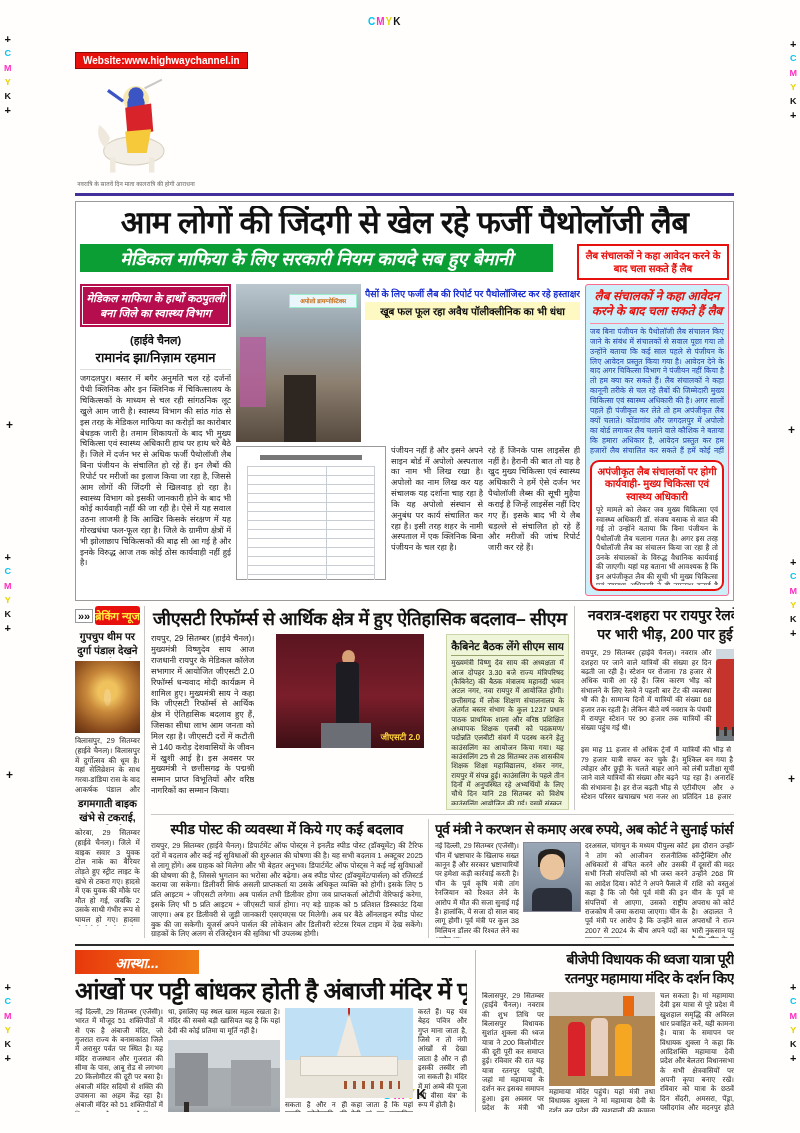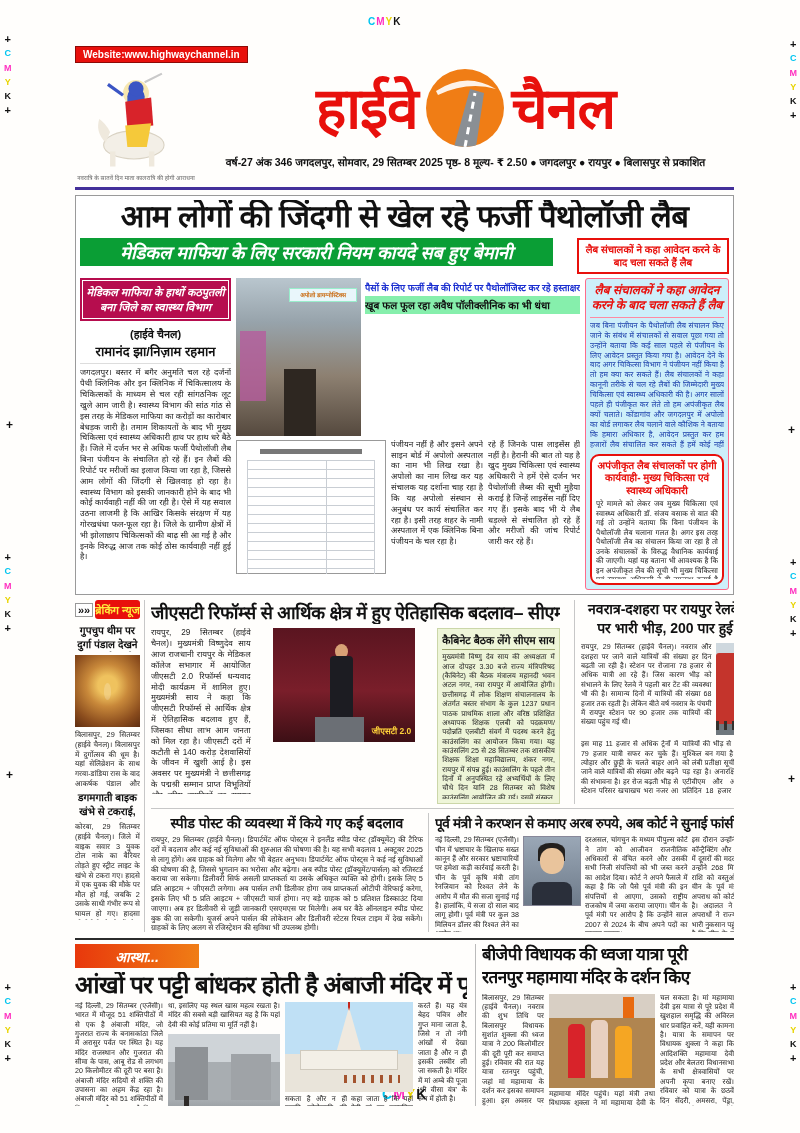--- a/index.html
+++ b/index.html
@@ -1,19 +1,19 @@
 <!DOCTYPE html>
 <html><head>
 <meta charset="utf-8">
 <style>
 *{margin:0;padding:0;box-sizing:border-box}
 html,body{width:800px;height:1133px}
 body{background:#fff;font-family:"Liberation Sans","DejaVu Sans",sans-serif;color:#111;position:relative;overflow:hidden}
 .page{position:absolute;inset:0;background:#fffefc;overflow:hidden}
-.content{position:absolute;left:75px;top:44px;width:659px;height:1062px;overflow:hidden}
+.content{position:absolute;left:75px;top:50px;width:659px;height:1062px;overflow:hidden}
 
 .regstack{position:absolute;display:flex;flex-direction:column;align-items:center;font-weight:700;font-size:9px;line-height:1.6}
 .regstack .p{color:#111;font-size:11px;line-height:1.2}
 .c-c{color:#00c5f0}.c-m{color:#ff30c0}.c-y{color:#e8d400}.c-k{color:#111}
 .loneplus{position:absolute;font-size:12px;font-weight:700;color:#111}
 .cmyk-row{position:absolute;font-weight:800;letter-spacing:1px}
 
 .website{display:inline-block;background:#e8100c;color:#fff;font-size:10px;font-weight:700;padding:2px 7px;border:1px solid #8d0a06}
 .mast-row{display:flex;align-items:flex-start;margin-top:2px}
 .goddess{width:122px;text-align:center}
@@ -47,21 +47,21 @@
 .ph-stack{flex:1;display:flex;flex-direction:column}
 .photo-lab{height:118px;background:#ddd}
 .lab-sign{position:absolute;inset:0 0 42% 0;background:#f6f5f0;border-bottom:2px solid #888;padding:4px}
 .lab-en{font-weight:800;color:#23535c;font-size:11px;letter-spacing:1px}
 .lab-hi{font-weight:700;color:#c4281e;font-size:8px}
 .lab-lines{margin-top:4px;height:26px;background:repeating-linear-gradient(180deg,#b9b9b9 0 1px,transparent 1px 6px)}
 .lab-shutter{position:absolute;inset:58% 10% 0 10%;background:repeating-linear-gradient(180deg,#7a4a33 0 4px,#5d382a 4px 6px)}
 .lab-pillar-l{position:absolute;left:0;top:58%;bottom:0;width:10%;background:#d8b93a}
 .lab-pillar-r{position:absolute;right:0;top:58%;bottom:0;width:10%;background:#3f9c57}
 .cap-blue{color:#1b2fd0;font-weight:800;font-size:9.3px;text-align:center;padding:3px 0 2px;white-space:nowrap;overflow:hidden}
-.cap-yellow{background:#86efac;font-weight:800;font-size:10.3px;text-align:left;padding:2px 0;white-space:nowrap;overflow:hidden}
+.cap-yellow{background:#fef9c3;font-weight:800;font-size:10.3px;text-align:center;padding:2px 0;white-space:nowrap;overflow:hidden}
 .mid-bottom{display:flex;gap:5px;height:134px;overflow:hidden}
 .doc-photo{width:150px;background:#fff;border:1px solid #999;padding:8px 10px}
 .doc-title{height:5px;background:#777;width:80%;margin:0 auto 6px}
 .doc-rows{height:100%;background:repeating-linear-gradient(180deg,#c9ced4 0 1px,transparent 1px 9px);border-left:1px solid #c9ced4;border-right:1px solid #c9ced4;position:relative}
 .doc-split{position:absolute;top:0;bottom:0;left:62%;width:1px;background:#c9ced4}
 .mid-texts{flex:1;display:flex;gap:5px}
 .mid-texts .small{flex:1;height:100%;overflow:hidden}
 .rcol{width:150px;background:#cdeffa;border:1px solid #ff6b8a;padding:4px;border-radius:3px}
 .panel-title{color:#e8100c;font-weight:800;font-style:italic;font-size:12px;text-align:center;line-height:1.3;margin-bottom:3px;border-bottom:1px solid #ff8aa2;padding-bottom:3px}
 .panel-body{color:#1b3faa;font-size:7.5px;line-height:1.32;text-align:justify;height:128px;overflow:hidden}
@@ -75,21 +75,21 @@
 .chev-box{background:#fff;border:1px solid #999;font-weight:900;font-size:11px;padding:0 2px;color:#111}
 .b-label{flex:1;background:#e8100c;color:#ffec3d;font-weight:800;font-size:11px;text-align:center;padding:2px 0;border-radius:3px;white-space:nowrap;overflow:hidden}
 .b-h1{font-size:10.3px;font-weight:800;text-align:center;line-height:1.3;margin:5px 0 3px;height:28px;overflow:hidden}
 .pandal-photo{height:72px;background:radial-gradient(circle at 50% 42%,#efc25e 0 18%,#c8883a 40%,#8a4c1d 75%,#5e2d10 100%);position:relative}
 .pandal-idol{position:absolute;left:44%;top:38%;width:12%;height:24%;background:#fff3;border-radius:50%}
 .b-body{font-size:7.3px;line-height:1.3;text-align:justify;overflow:hidden}
 .b-body1{height:56px;margin-top:3px}
 .b-body2{height:98px;margin-top:2px}
 .mid-right{flex:1;display:flex;flex-direction:column}
 .rowA{display:flex;gap:6px}
-.gst{width:424px;border-right:1px solid #c7c7c7;padding-right:14px}
+.gst{width:424px;border-right:1px solid #c7c7c7;padding-right:5px}
 .gst-h{font-size:18px;font-weight:800;text-align:center;white-space:nowrap;overflow:hidden;letter-spacing:-0.3px}
 .gst-row{display:flex;gap:22px;margin-top:4px}
 .gst-text{width:112px;height:166px;overflow:hidden}
 .gst-mid{width:160px}
 .gst-photo{height:114px;background:linear-gradient(180deg,#5a1520 0%,#7a1e2a 55%,#3c0f15 100%);position:relative}
 .gst-fig{position:absolute;left:40%;top:24%;width:16%;height:60%;background:#1c1c22;border-radius:4px 4px 0 0}
 .gst-head{position:absolute;left:44%;top:14%;width:9%;height:13%;background:#d8a176;border-radius:50%}
 .gst-podium{position:absolute;left:30%;bottom:0;width:34%;height:22%;background:#6b6f75}
 .gst-label{position:absolute;right:4px;bottom:6px;color:#ffd23a;font-weight:800;font-size:8.5px}
 .gst-below{font-size:7.4px;line-height:1.3;text-align:justify;height:48px;overflow:hidden;margin-top:3px}
@@ -138,21 +138,21 @@
 .a-c3{width:128px}
 .temple-photo{height:90px;background:linear-gradient(180deg,#bfe0f5 0 58%,#e9e4da 58% 100%);position:relative}
 .temple-shikhara{position:absolute;left:34%;top:6%;width:32%;height:58%;background:#efe9df;clip-path:polygon(50% 0,86% 100%,14% 100%);border-bottom:1px solid #bbb}
 .temple-flag{position:absolute;left:49%;top:0;width:2px;height:10%;background:#c4281e}
 .temple-base{position:absolute;left:12%;bottom:24%;width:76%;height:22%;background:#f3efe7;border:1px solid #cfc9bd}
 .temple-people{position:absolute;left:46%;bottom:10%;right:10%;height:8px;background:repeating-linear-gradient(90deg,#a4542f 0 3px,transparent 3px 9px)}
 .a-c3-cols{display:flex;gap:4px;margin-top:3px}
 .a-c3-cols .small{flex:1;height:56px;overflow:hidden;font-size:7.1px}
 .a-c4{flex:1;height:152px;overflow:hidden;font-size:7.1px}
 .bjp{flex:1;border-left:1px solid #bbb;padding-left:6px}
-.bjp-h{font-size:17px;font-weight:800;text-align:left;line-height:1.3;letter-spacing:-0.5px}
+.bjp-h{font-size:14px;font-weight:800;text-align:right;line-height:1.3;letter-spacing:-0.5px}
 .bjp-h div{white-space:nowrap;overflow:hidden}
 .bjp-row{display:flex;gap:5px;margin-top:5px}
 .bjp-c1{width:62px;font-size:7.1px;height:146px;overflow:hidden}
 .bjp-mid{width:106px}
 .proc-photo{height:94px;background:linear-gradient(180deg,#d8cfc4 0 26%,#b08550 26% 100%);position:relative}
 .proc-p1{position:absolute;left:18%;bottom:10%;width:16%;height:58%;background:#d8232a;border-radius:5px 5px 0 0}
 .proc-p2{position:absolute;left:40%;bottom:10%;width:16%;height:62%;background:#e8d0c0;border-radius:5px 5px 0 0}
 .proc-p3{position:absolute;left:62%;bottom:10%;width:16%;height:56%;background:#f5a623;border-radius:5px 5px 0 0}
 .proc-flag{position:absolute;left:70%;top:4%;width:10%;height:22%;background:#e86a10}
 .bjp-cap{font-size:7.1px;height:48px;overflow:hidden;margin-top:2px}
@@ -235,34 +235,20 @@
             <circle cx="50" cy="26" r="12" fill="#f7e7b0"></circle>
             <rect x="42" y="22" width="16" height="30" rx="7" fill="#3b55c4"></rect>
             <circle cx="50" cy="22" r="7" fill="#3b55c4"></circle>
             <path d="M40 34 L64 30 L66 56 L42 58 Z" fill="#d8232a"></path>
             <path d="M40 56 L64 54 L60 76 L42 76 Z" fill="#f5c93a"></path>
             <path d="M58 16 L74 8" stroke="#c9c9c9" stroke-width="2"></path>
             <path d="M38 28 L24 18" stroke="#3b55c4" stroke-width="3"></path>
           </svg>
           <div class="goddess-caption">नवरात्रि के सातवें दिन माता कालरात्रि की होगी आराधना</div>
         </div>
-        <div class="title-wrap">
-          <div class="title-line">
-            <span>हाईवे</span>
-            <span class="logo-circle">
-              <svg width="78" height="78" viewBox="0 0 78 78">
-                <path d="M10 22 Q40 2 70 20 Q42 12 12 26 Z" fill="#ffffff" opacity="0.9"></path>
-                <path d="M28 78 L44 20 L58 24 L50 78 Z" fill="#8a8f94"></path>
-                <path d="M39 78 L49 24" stroke="#ffffff" stroke-width="3" stroke-dasharray="7 6" fill="none"></path>
-              </svg>
-            </span>
-            <span>चैनल</span>
-          </div>
-          <div class="dateline">वर्ष-27 अंक 346 जगदलपुर, सोमवार, 29 सितम्बर 2025  पृष्ठ- 8   मूल्य- ₹ 2.50 ● जगदलपुर ● रायपुर ● बिलासपुर से प्रकाशित</div>
-        </div>
       </div>
       <div class="rule"></div>
     </header>
 
     <section class="lead">
       <h1 class="lead-headline">आम लोगों की जिंदगी से खेल रहे फर्जी पैथोलॉजी लैब</h1>
       <div class="strips">
         <div class="kicker">मेडिकल माफिया के लिए सरकारी नियम कायदे सब हुए बेमानी</div>
         <div class="note">लैब संचालकों ने कहा आवेदन करने के बाद चला सकते हैं लैब</div>
       </div>

